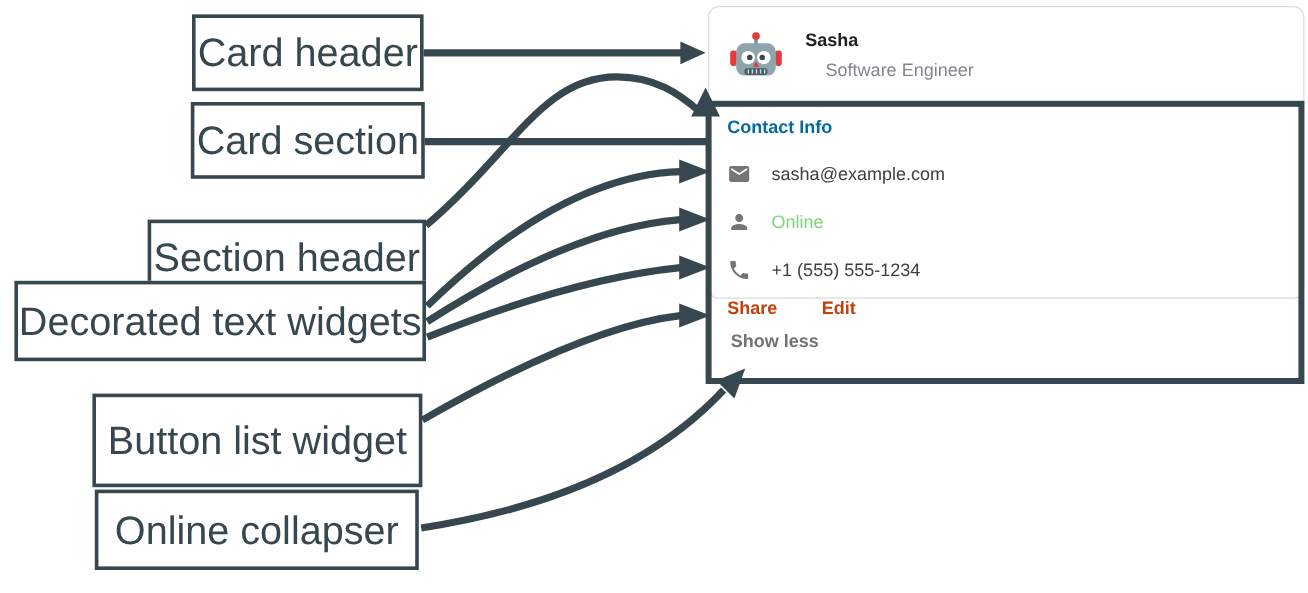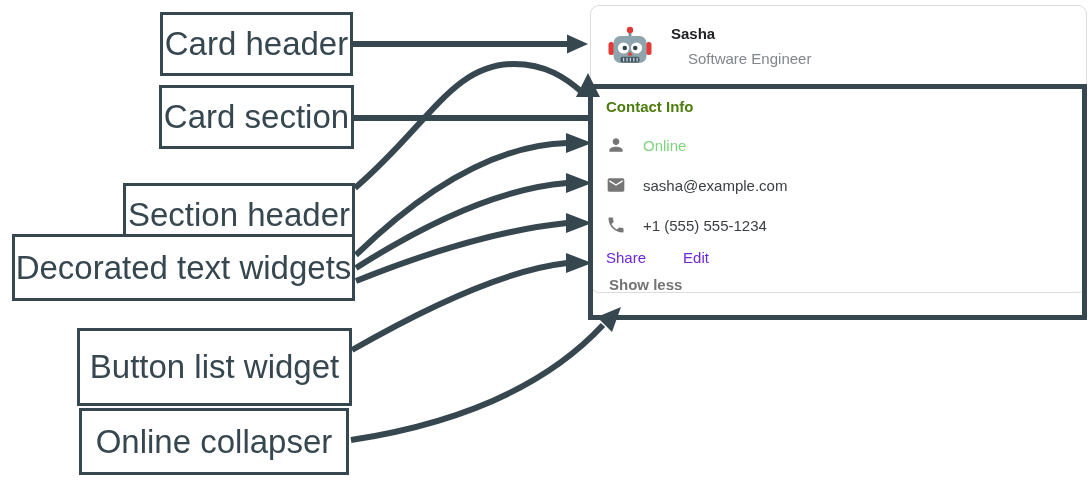--- a/index.html
+++ b/index.html
@@ -29,44 +29,44 @@
   
   #arrows-layer {
     position: absolute; left: 0; top: 0; width: 1090px; height: 494px;
     z-index: 6; pointer-events: none;
   }
   #arrows-layer path { stroke: #37474f; stroke-width: 6; fill: none; }
   #arrows-layer polygon { fill: #37474f; }
 
   
   .card {
-    position: absolute; left: 590px; top: 5px; width: 497px; height: 288px;
+    position: absolute; left: 590px; top: 5px; width: 497px; height: 244px;
     background: #ffffff; border: 1px solid #dadce0; border-radius: 9px;
     z-index: 2;
   }
   .card-header {
     height: 80px; display: flex; align-items: center; padding: 0 16px; gap: 18px;
   }
   .avatar { width: 46px; height: 46px; flex: 0 0 auto; }
   .card-header .name { font-size: 15px; font-weight: 700; color: #202124; }
   .card-header .subtitle { font-size: 15px; color: #80868b; margin-top: 8px; margin-left: 17px; }
 
   .section-outline {
     position: absolute; left: 588px; top: 84px; width: 499px; height: 236px;
     border: 5px solid #37474f; z-index: 4; pointer-events: none;
   }
   .section-content { padding: 12px 16px 0 15px; }
-  .section-title { font-size: 15px; font-weight: 700; color: #4d7c0f; }
+  .section-title { font-size: 15px; font-weight: 700; color: #0369a1; }
   .dt-row { display: flex; align-items: center; margin-top: 20px; }
   .dt-row .row-icon { width: 20px; height: 20px; flex: 0 0 auto; }
   .dt-row .row-text { margin-left: 17px; font-size: 15px; color: #3c4043; }
   .dt-row .row-text.green { color: #7cd47c; }
   .btn-row { display: flex; margin-top: 14px; }
   .text-btn {
-    font-size: 15px; font-weight: 400; color: #6d28d9;
+    font-size: 15px; font-weight: 700; color: #c2410c;
     background: none; border: none; cursor: pointer; padding: 0;
     font-family: "Liberation Sans", sans-serif;
   }
   .text-btn + .text-btn { margin-left: 37px; }
   .collapser-row { margin-top: 10px; padding-left: 3px; }
   .collapser-btn {
     font-size: 15px; font-weight: 700; color: #737373;
     background: none; border: none; cursor: pointer; padding: 0;
     font-family: "Liberation Sans", sans-serif;
   }
@@ -105,30 +105,30 @@
       <div class="name">Sasha</div>
       <div class="subtitle">Software Engineer</div>
     </div>
   </div>
 
   <div class="section-content">
     <div class="section-title">Contact Info</div>
 
     <div class="dt-row">
       <svg class="row-icon" viewBox="0 0 24 24" aria-hidden="true">
-        <path fill="#757575" d="M12 12c2.21 0 4-1.79 4-4s-1.79-4-4-4-4 1.79-4 4 1.79 4 4 4zm0 2c-2.67 0-8 1.34-8 4v2h16v-2c0-2.66-5.33-4-8-4z"></path>
+        <path fill="#757575" d="M20 4H4c-1.1 0-2 .9-2 2v12c0 1.1.9 2 2 2h16c1.1 0 2-.9 2-2V6c0-1.1-.9-2-2-2zm0 4l-8 5-8-5V6l8 5 8-5v2z"></path>
       </svg>
-      <span class="row-text green">Online</span>
+      <span class="row-text">sasha@example.com</span>
     </div>
 
     <div class="dt-row">
       <svg class="row-icon" viewBox="0 0 24 24" aria-hidden="true">
-        <path fill="#757575" d="M20 4H4c-1.1 0-2 .9-2 2v12c0 1.1.9 2 2 2h16c1.1 0 2-.9 2-2V6c0-1.1-.9-2-2-2zm0 4l-8 5-8-5V6l8 5 8-5v2z"></path>
+        <path fill="#757575" d="M12 12c2.21 0 4-1.79 4-4s-1.79-4-4-4-4 1.79-4 4 1.79 4 4 4zm0 2c-2.67 0-8 1.34-8 4v2h16v-2c0-2.66-5.33-4-8-4z"></path>
       </svg>
-      <span class="row-text">sasha@example.com</span>
+      <span class="row-text green">Online</span>
     </div>
 
     <div class="dt-row">
       <svg class="row-icon" viewBox="0 0 24 24" aria-hidden="true">
         <path fill="#757575" d="M6.62 10.79c1.44 2.83 3.76 5.14 6.59 6.59l2.2-2.2c.27-.27.67-.36 1.02-.24 1.12.37 2.33.57 3.57.57.55 0 1 .45 1 1V20c0 .55-.45 1-1 1-9.39 0-17-7.61-17-17 0-.55.45-1 1-1h3.5c.55 0 1 .45 1 1 0 1.25.2 2.45.57 3.57.11.35.03.74-.25 1.02l-2.2 2.2z"></path>
       </svg>
       <span class="row-text">+1 (555) 555-1234</span>
     </div>
 
     <div class="btn-row">

